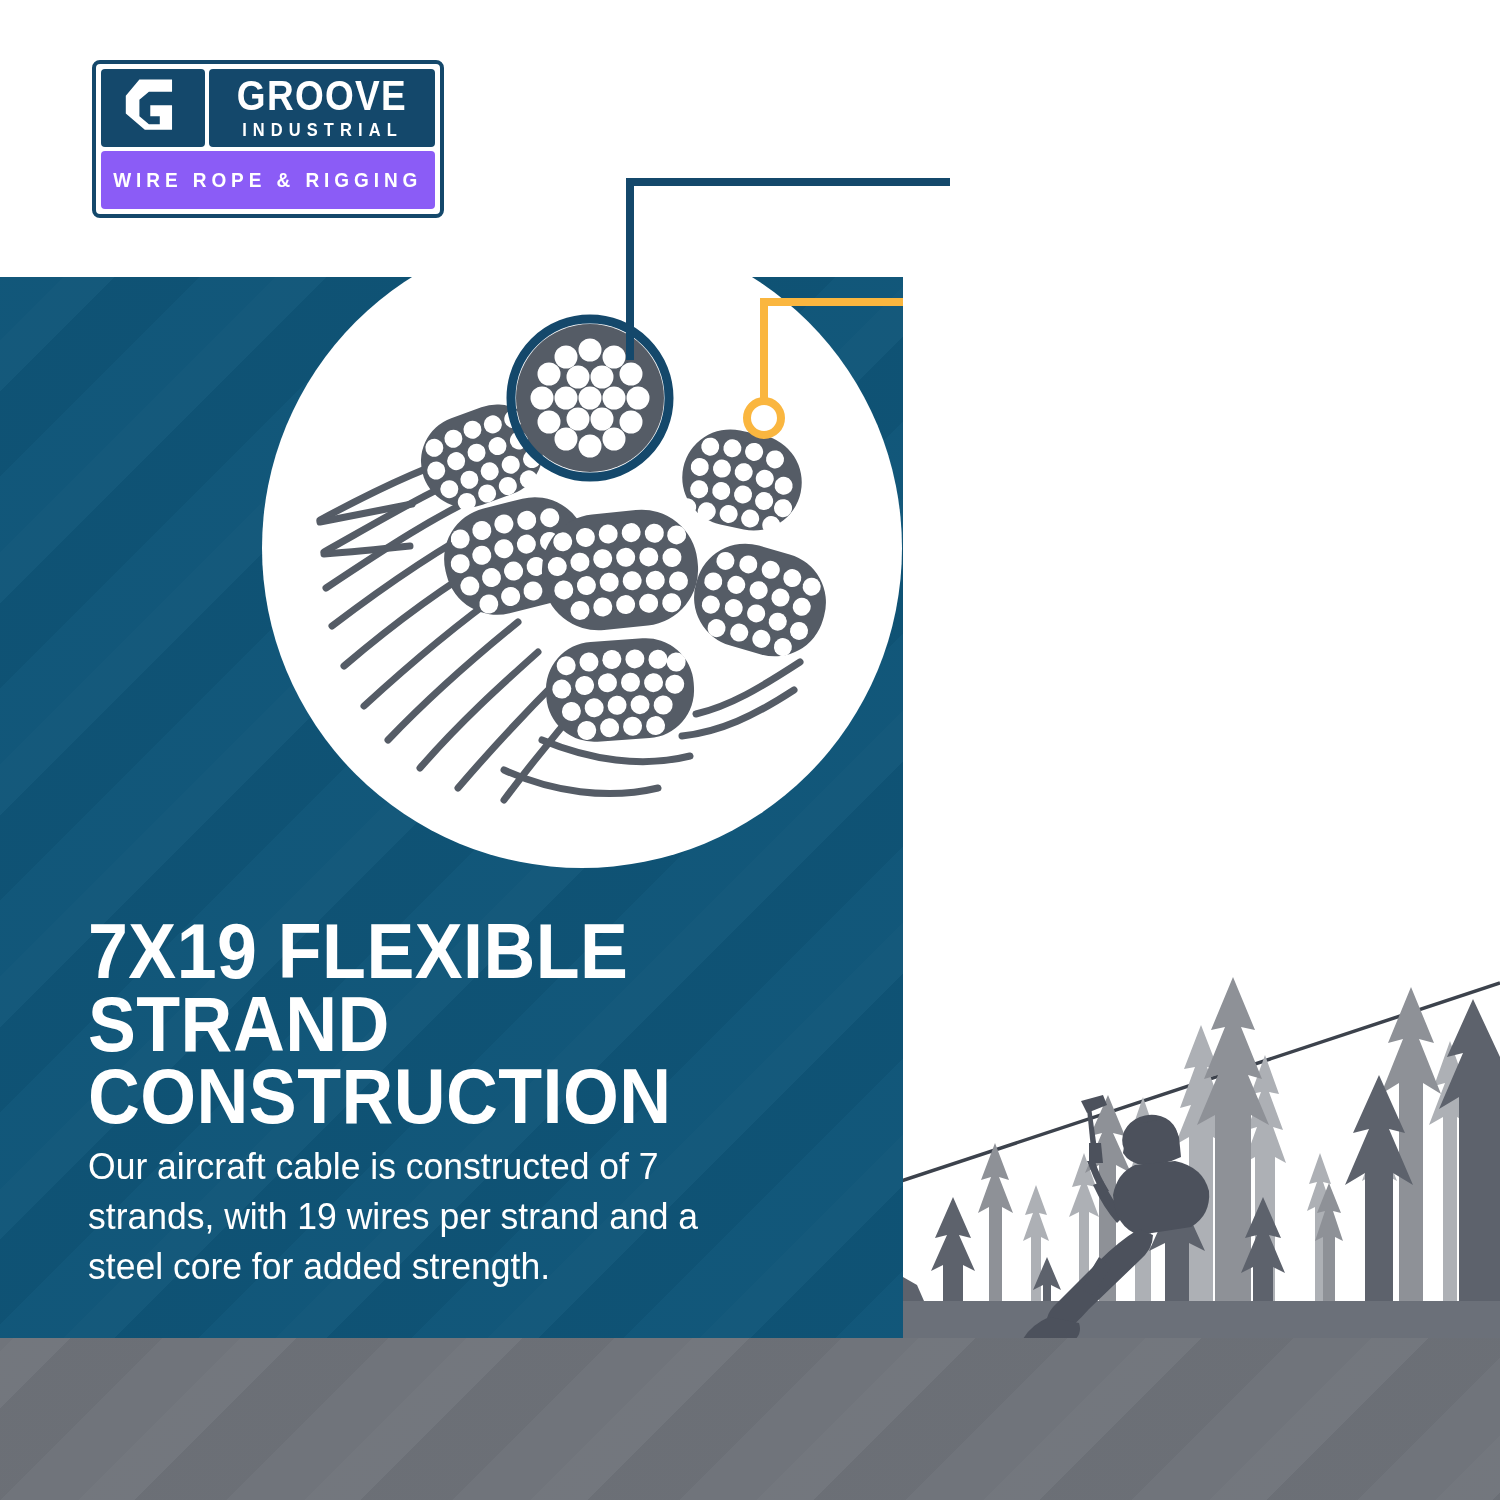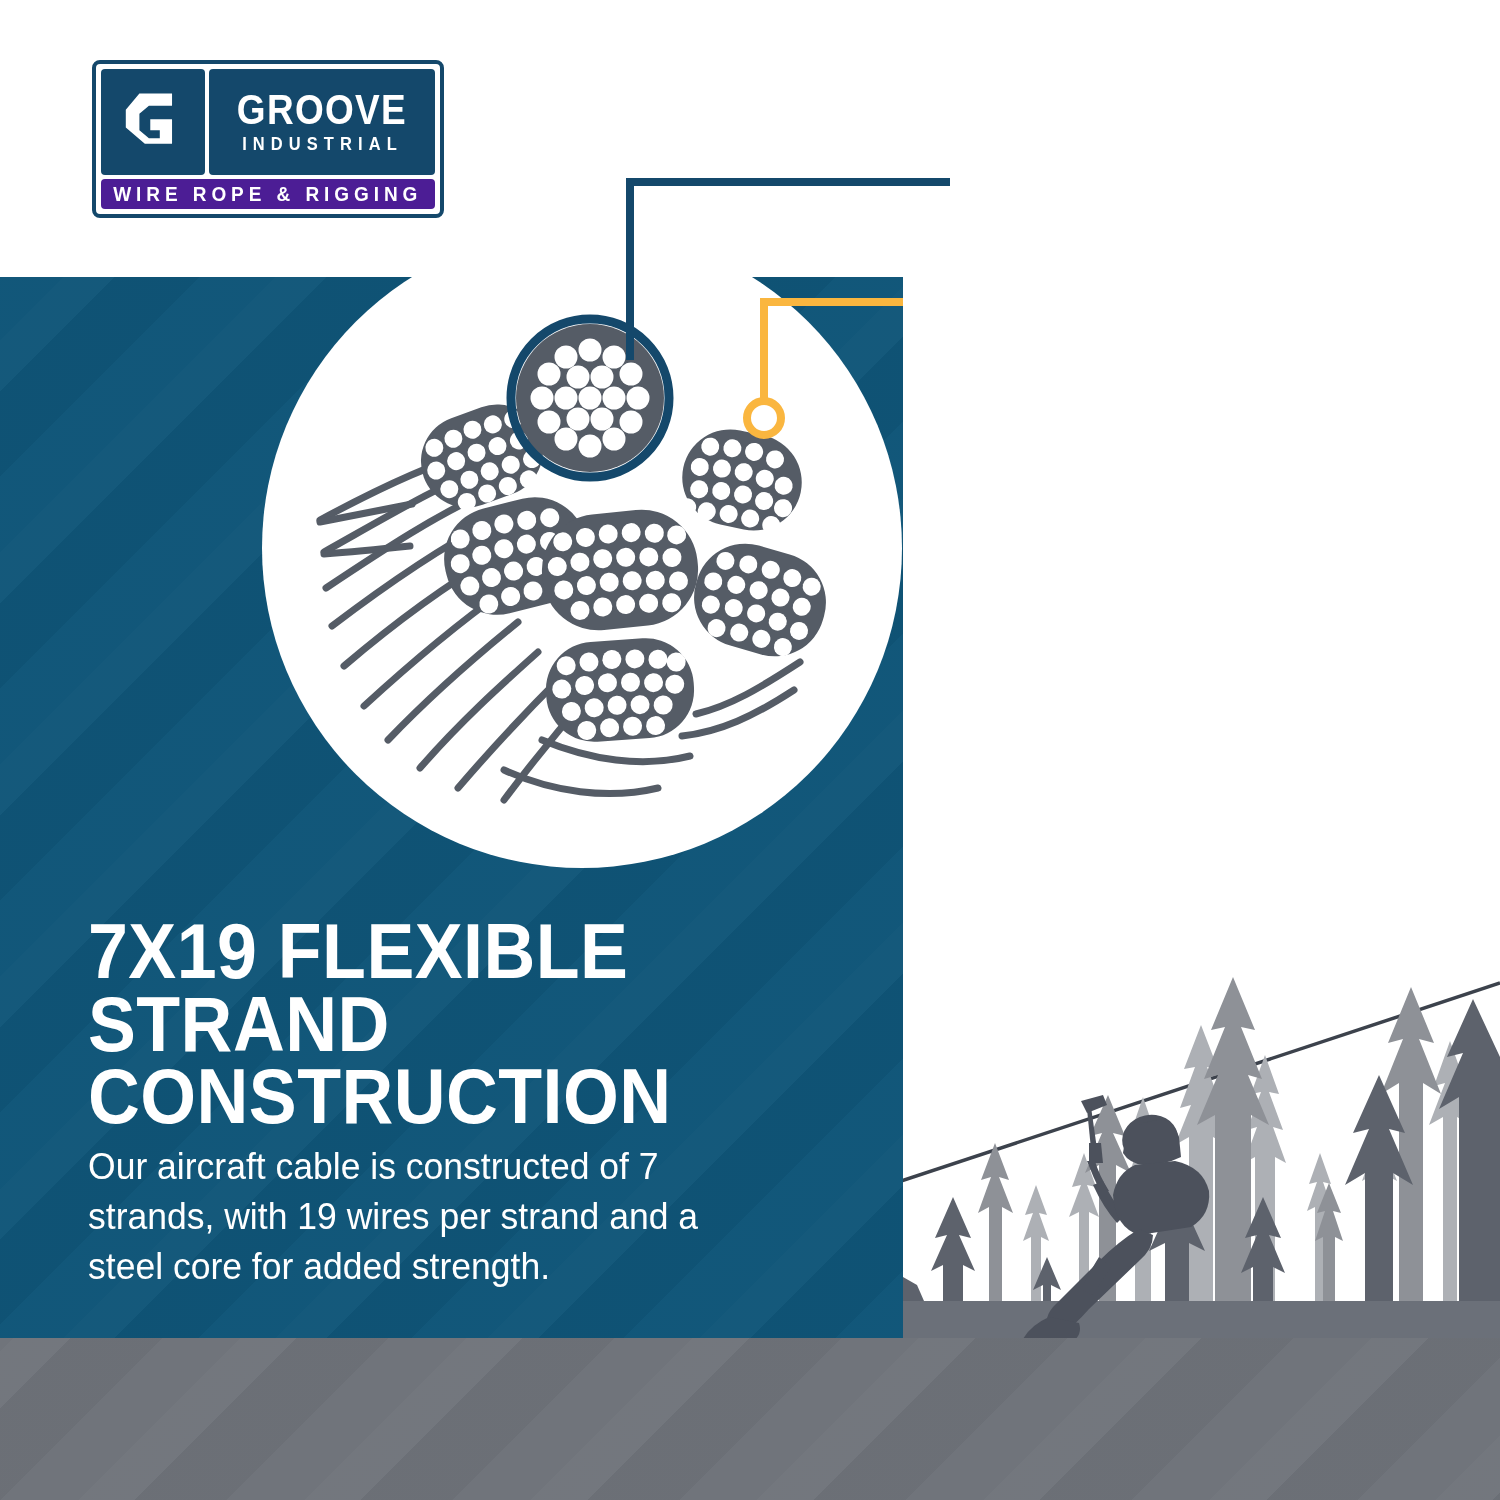--- a/index.html
+++ b/index.html
@@ -12,21 +12,21 @@
   .logo-inner{width:100%;height:100%;display:flex;flex-direction:column;gap:4px;}
   .logo-top{display:flex;flex:1;gap:4px;}
   .logo-mark{width:104px;background:#14486b;border-radius:4px;display:flex;align-items:center;justify-content:center;}
   .logo-mark svg{width:68px;height:68px;display:block;}
   .logo-words{flex:1;background:#14486b;border-radius:4px;display:flex;flex-direction:column;
      align-items:center;justify-content:center;padding:4px 0;}
   .logo-groove{color:#fff;font-weight:bold;font-size:43px;letter-spacing:1.5px;line-height:0.95;
      transform:scaleX(0.86);transform-origin:center;font-family:"Liberation Sans",sans-serif;}
   .logo-industrial{color:#fff;font-weight:bold;font-size:17.5px;letter-spacing:6.5px;margin-top:4px;
      transform:scaleX(0.94);transform-origin:center;}
-  .logo-tag{height:30px;background:#4c1d95;border-radius:4px;display:flex;align-items:center;justify-content:center;}
+  .logo-tag{height:58px;background:#8b5cf6;border-radius:4px;display:flex;align-items:center;justify-content:center;}
   .logo-tagline{color:#fff;font-weight:bold;font-size:20px;letter-spacing:5.2px;transform:scaleX(0.95);}
 
   
   .blue-panel{position:absolute;left:0;top:277px;width:903px;height:1061px;background:#0f5578;overflow:hidden;}
   .blue-panel .waves{position:absolute;inset:-40%;
     background:repeating-linear-gradient(135deg,
       rgba(255,255,255,0.022) 0px, rgba(255,255,255,0.022) 36px,
       rgba(0,0,0,0.030) 36px, rgba(0,0,0,0.030) 96px,
       rgba(255,255,255,0.010) 96px, rgba(255,255,255,0.010) 150px);}
 

